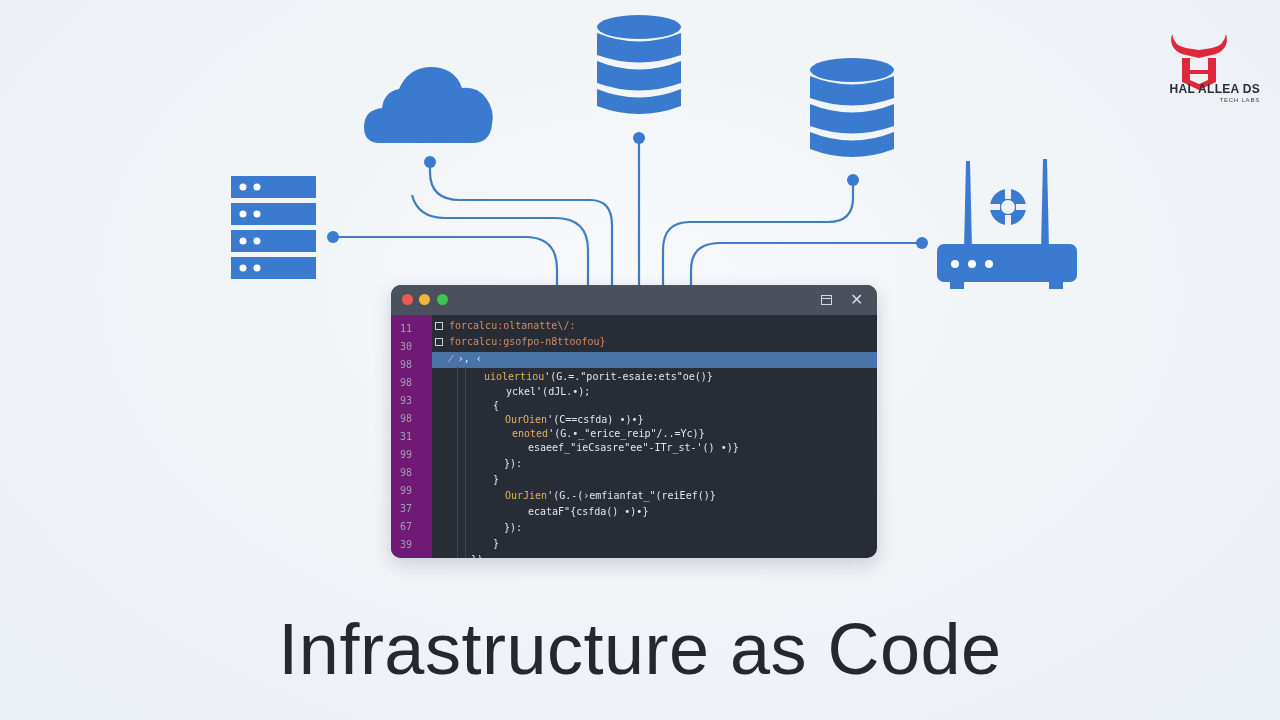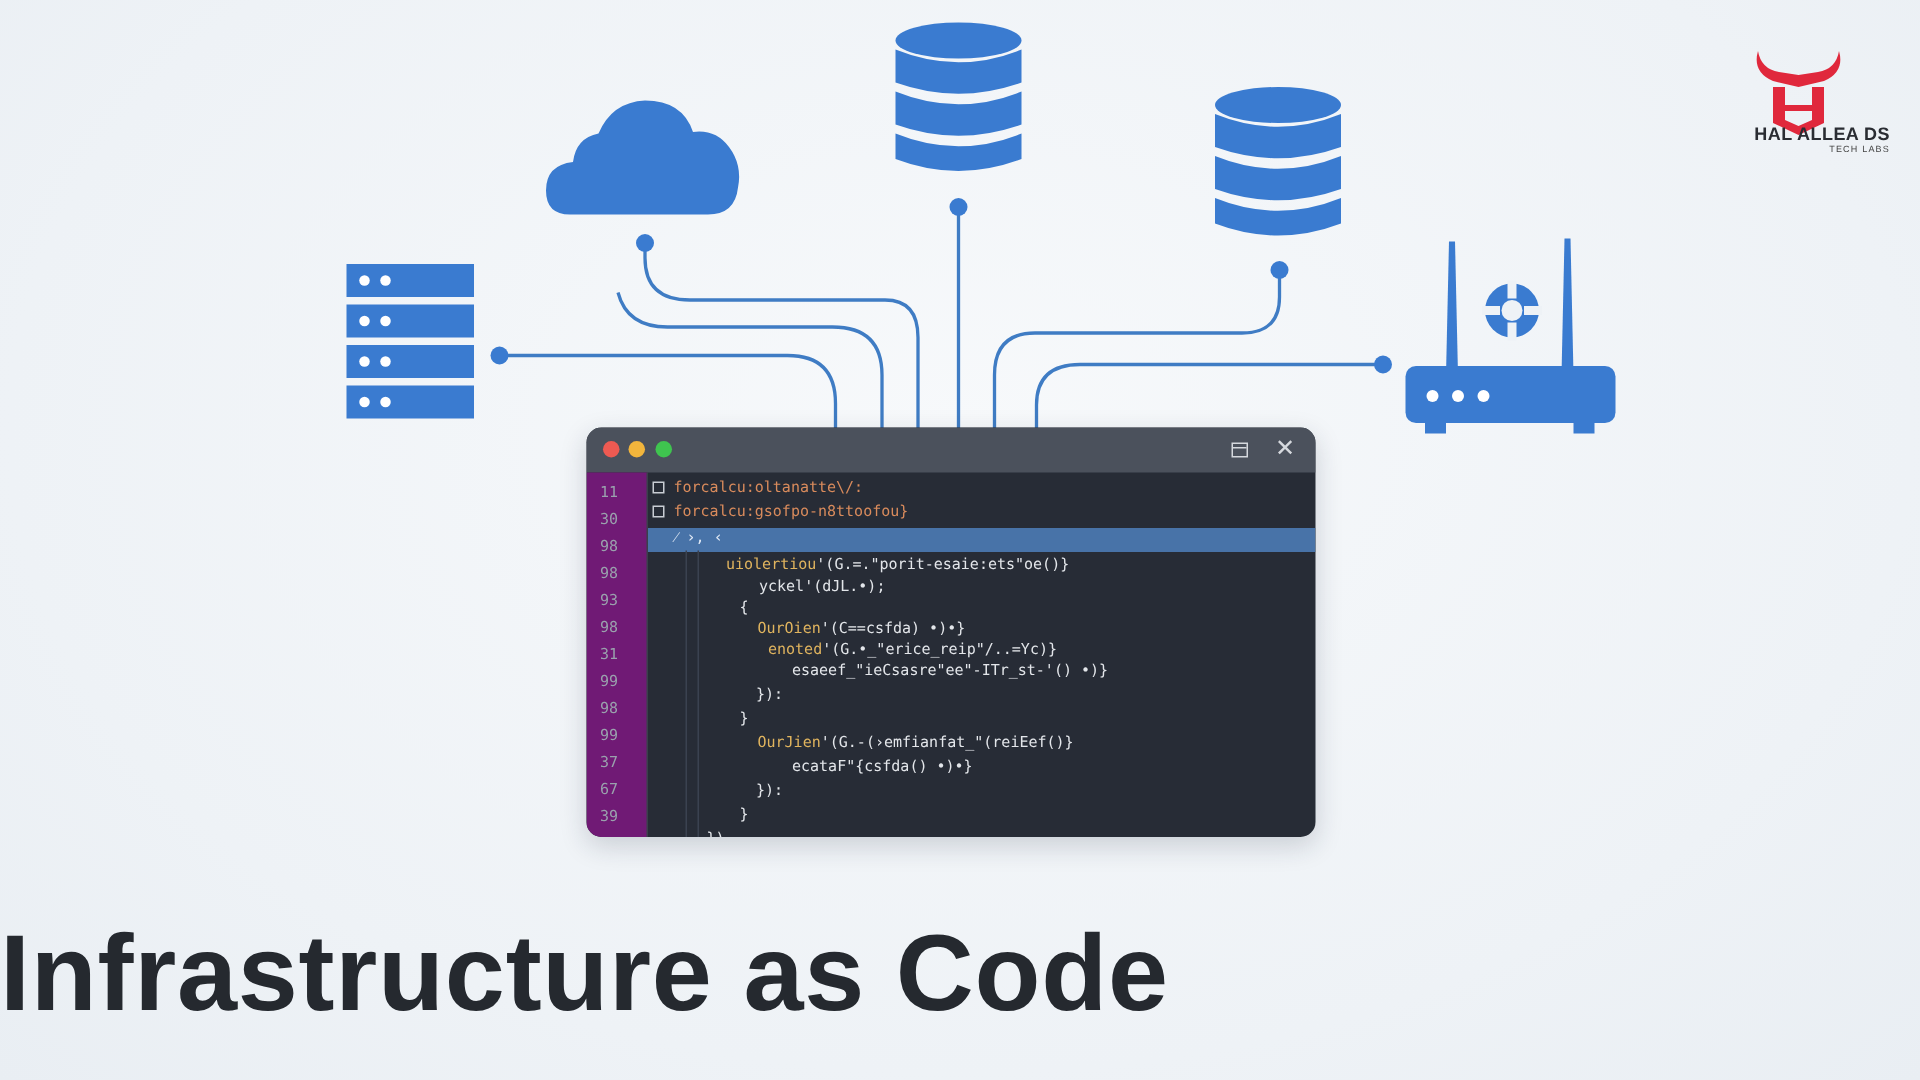--- a/index.html
+++ b/index.html
@@ -28,21 +28,21 @@
   .tb-close { left:459px; font-size:16px; }
   .gutter { position:absolute; left:0; top:30px; width:40px; bottom:0; background:#701a75; border-right:1px solid #3a404b; }
   .ln { position:absolute; left:9px; font-family:"DejaVu Sans Mono", monospace; font-size:10px; color:#9aa1ad; }
   .code-area { position:absolute; left:41px; top:30px; right:0; bottom:0; }
   .guide { position:absolute; top:52px; bottom:0; border-left:1px solid #3b4250; }
   .hl { position:absolute; left:0; right:0; top:37px; height:16px; background:#4873a8; }
   .cl { position:absolute; font-family:"DejaVu Sans Mono", monospace; font-size:10px; white-space:pre; color:#e3e6ea; }
   .kw { color:#e0b45e; }
   .or { color:#d98b5c; }
   .sq { display:inline-block; width:6px; height:6px; border:1px solid #c9cdd4; margin-right:6px; vertical-align:middle; }
-  .title { position:absolute; left:0; width:1280px; top:608px; font-size:72px; font-weight:bold; color:#25292f; letter-spacing:0.5px; }
+  .title { position:absolute; left:0; width:1280px; top:608px; text-align:center; font-size:72px; font-weight:normal; color:#25292f; letter-spacing:0.5px; }
 </style>
 </head>
 <body>
 
 <svg class="diagram" width="1280" height="720">
   <g fill="none" stroke="#3f7cc4" stroke-width="2.2">
 
     <path d="M333 237 H525 Q557 237 557 269 V287"></path>
 
     <path d="M430 162 V172 Q430 200 460 200 H590 Q612 200 612 225 V287"></path>

